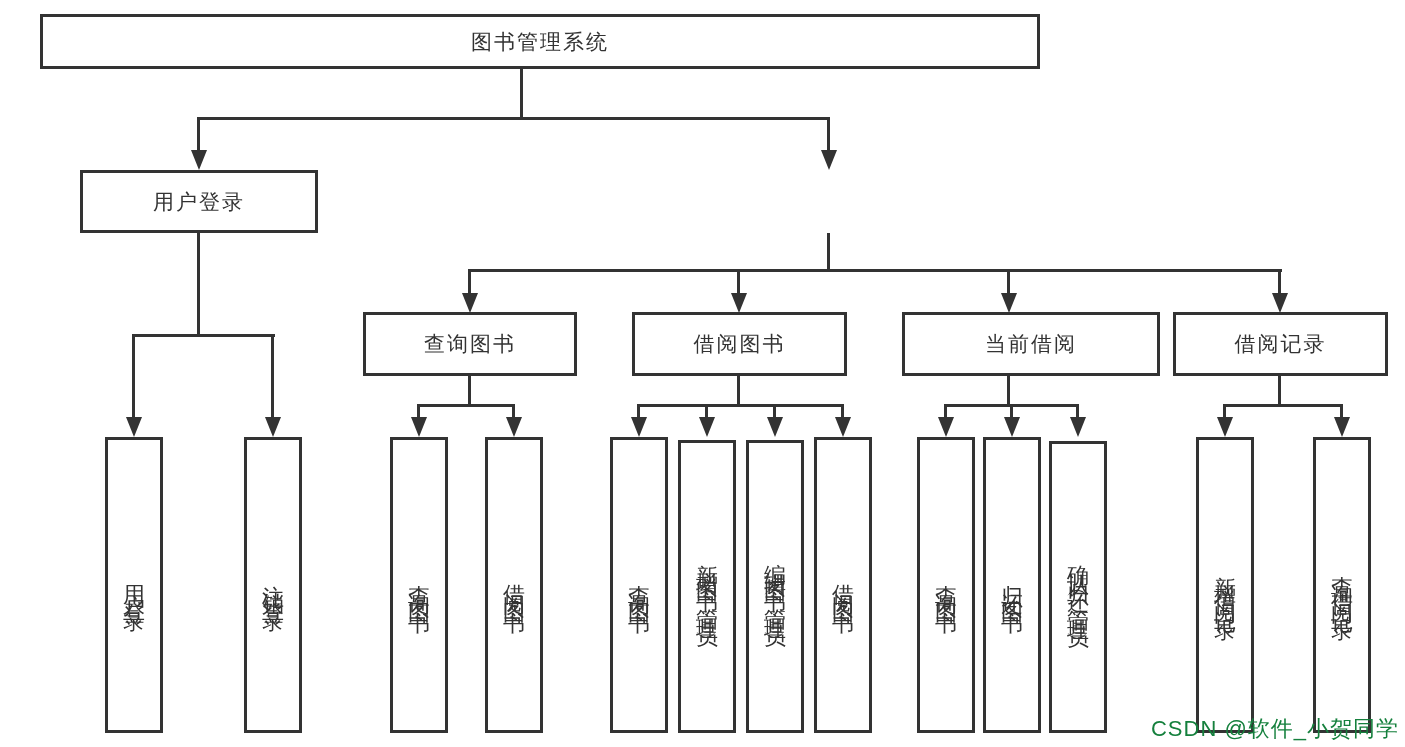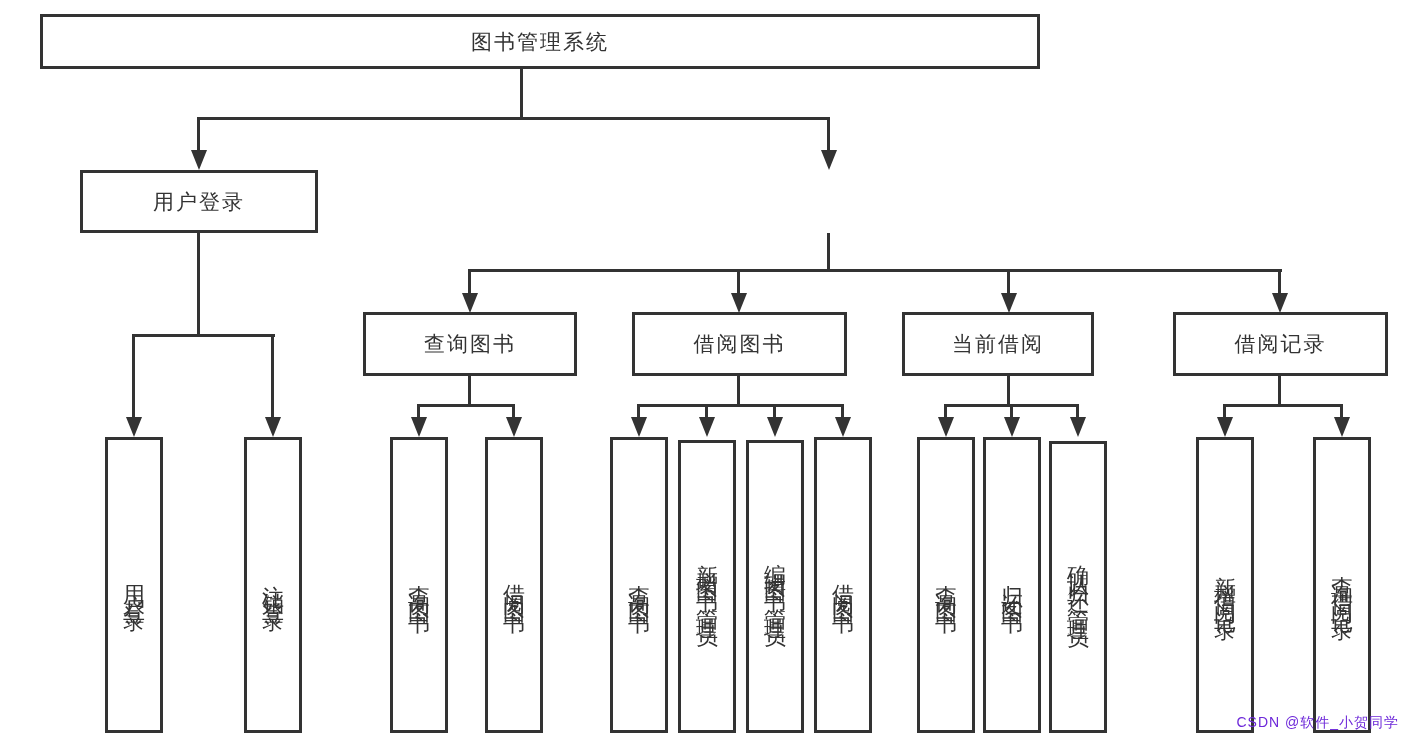--- a/index.html
+++ b/index.html
@@ -42,22 +42,22 @@
     position: absolute;
     width: 0; height: 0;
     border-left: 8px solid transparent;
     border-right: 8px solid transparent;
     border-top: 20px solid #333333;
   }
   .watermark {
     position: absolute;
     top: 714px;
     right: 6px;
-    font-size: 14px;
-    color: #6d28d9;
+    font-size: 22px;
+    color: #15803d;
     letter-spacing: 1px;
     white-space: nowrap;
   }
 </style>
 </head>
 <body>
 
 <div class="canvas">
 
   <div class="node header" style="left:40px;top:14px;width:1000px;height:55px;">
@@ -92,21 +92,21 @@
   <div class="arrow" style="left:731px;top:293px;"></div>
   <div class="arrow" style="left:1001px;top:293px;"></div>
   <div class="arrow" style="left:1272px;top:293px;"></div>
 
   <div class="node header" style="left:363px;top:312px;width:214px;height:64px;">
     <span>查询图书</span>
   </div>
   <div class="node header" style="left:632px;top:312px;width:215px;height:64px;">
     <span>借阅图书</span>
   </div>
-  <div class="node header" style="left:902px;top:312px;width:192px;height:64px;">
+  <div class="node header" style="left:902px;top:312px;width:258px;height:64px;">
     <span>当前借阅</span>
   </div>
   <div class="node header" style="left:1173px;top:312px;width:215px;height:64px;">
     <span>借阅记录</span>
   </div>
 
   <div class="vline" style="left:468px;top:376px;height:30px;"></div>
   <div class="hline" style="left:417px;top:404px;width:98px;"></div>
   <div class="vline" style="left:417px;top:404px;height:15px;"></div>
   <div class="vline" style="left:512px;top:404px;height:15px;"></div>

